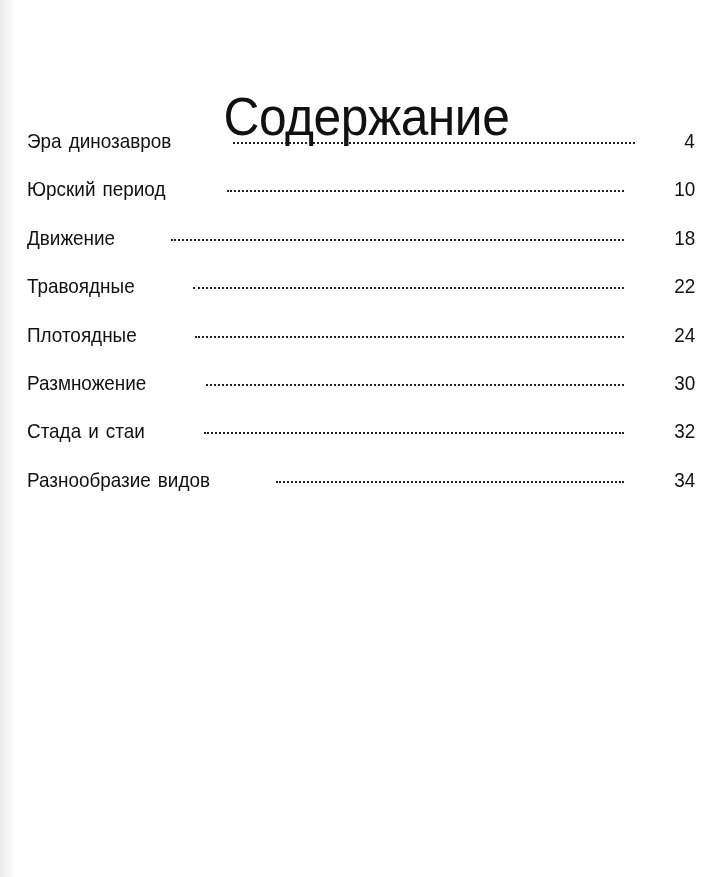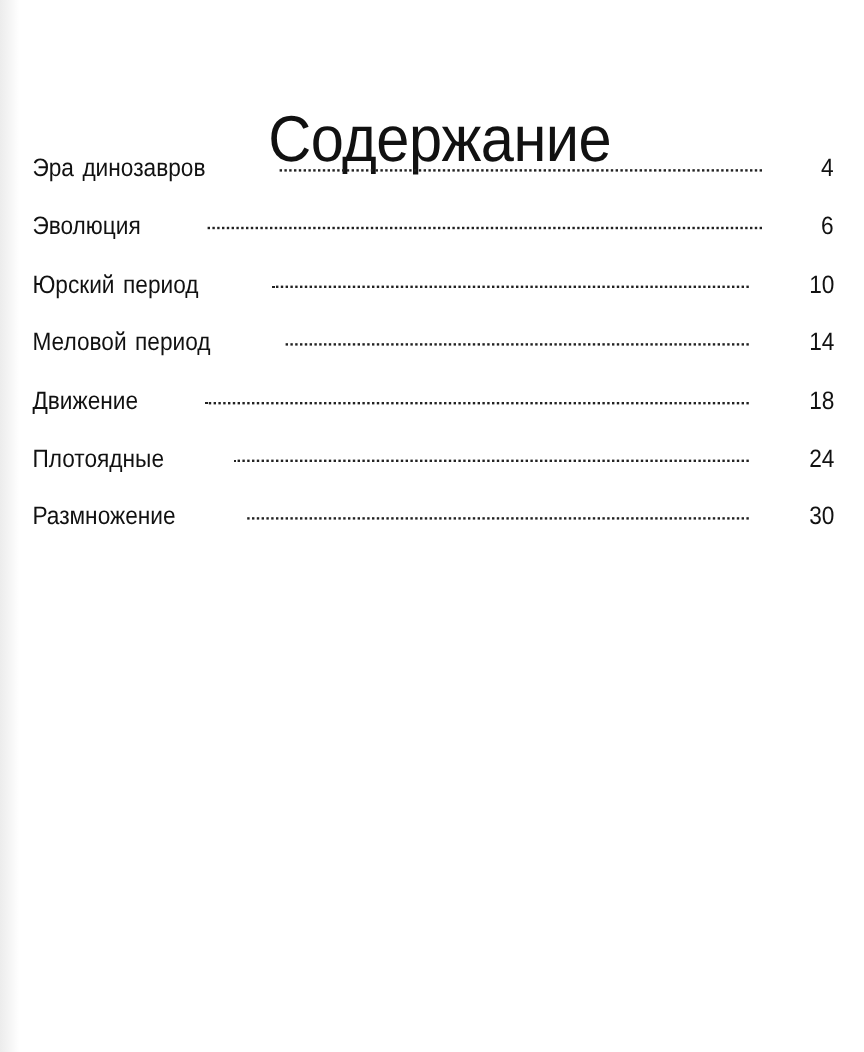--- a/index.html
+++ b/index.html
@@ -82,42 +82,47 @@
 
 <h1 class="page-title">Содержание</h1>
 
 <div class="toc">
   <div class="toc-row">
     <span class="toc-label">Эра динозавров</span>
     <span class="toc-leader"></span>
     <span class="toc-page">4</span>
   </div>
   <div class="toc-row">
-    <span class="toc-label">Эволюция</span>
-    <span class="toc-leader"></span>
-    <span class="toc-page">6</span>
-  </div>
-  <div class="toc-row">
     <span class="toc-label">Юрский период</span>
     <span class="toc-leader"></span>
     <span class="toc-page">10</span>
   </div>
   <div class="toc-row">
-    <span class="toc-label">Меловой период</span>
-    <span class="toc-leader"></span>
-    <span class="toc-page">14</span>
-  </div>
-  <div class="toc-row">
     <span class="toc-label">Движение</span>
     <span class="toc-leader"></span>
     <span class="toc-page">18</span>
+  </div>
+  <div class="toc-row">
+    <span class="toc-label">Травоядные</span>
+    <span class="toc-leader"></span>
+    <span class="toc-page">22</span>
   </div>
   <div class="toc-row">
     <span class="toc-label">Плотоядные</span>
     <span class="toc-leader"></span>
     <span class="toc-page">24</span>
   </div>
   <div class="toc-row">
     <span class="toc-label">Размножение</span>
     <span class="toc-leader"></span>
     <span class="toc-page">30</span>
   </div>
+  <div class="toc-row">
+    <span class="toc-label">Стада и стаи</span>
+    <span class="toc-leader"></span>
+    <span class="toc-page">32</span>
+  </div>
+  <div class="toc-row">
+    <span class="toc-label">Разнообразие видов</span>
+    <span class="toc-leader"></span>
+    <span class="toc-page">34</span>
+  </div>
 </div>
 
 </body></html>

